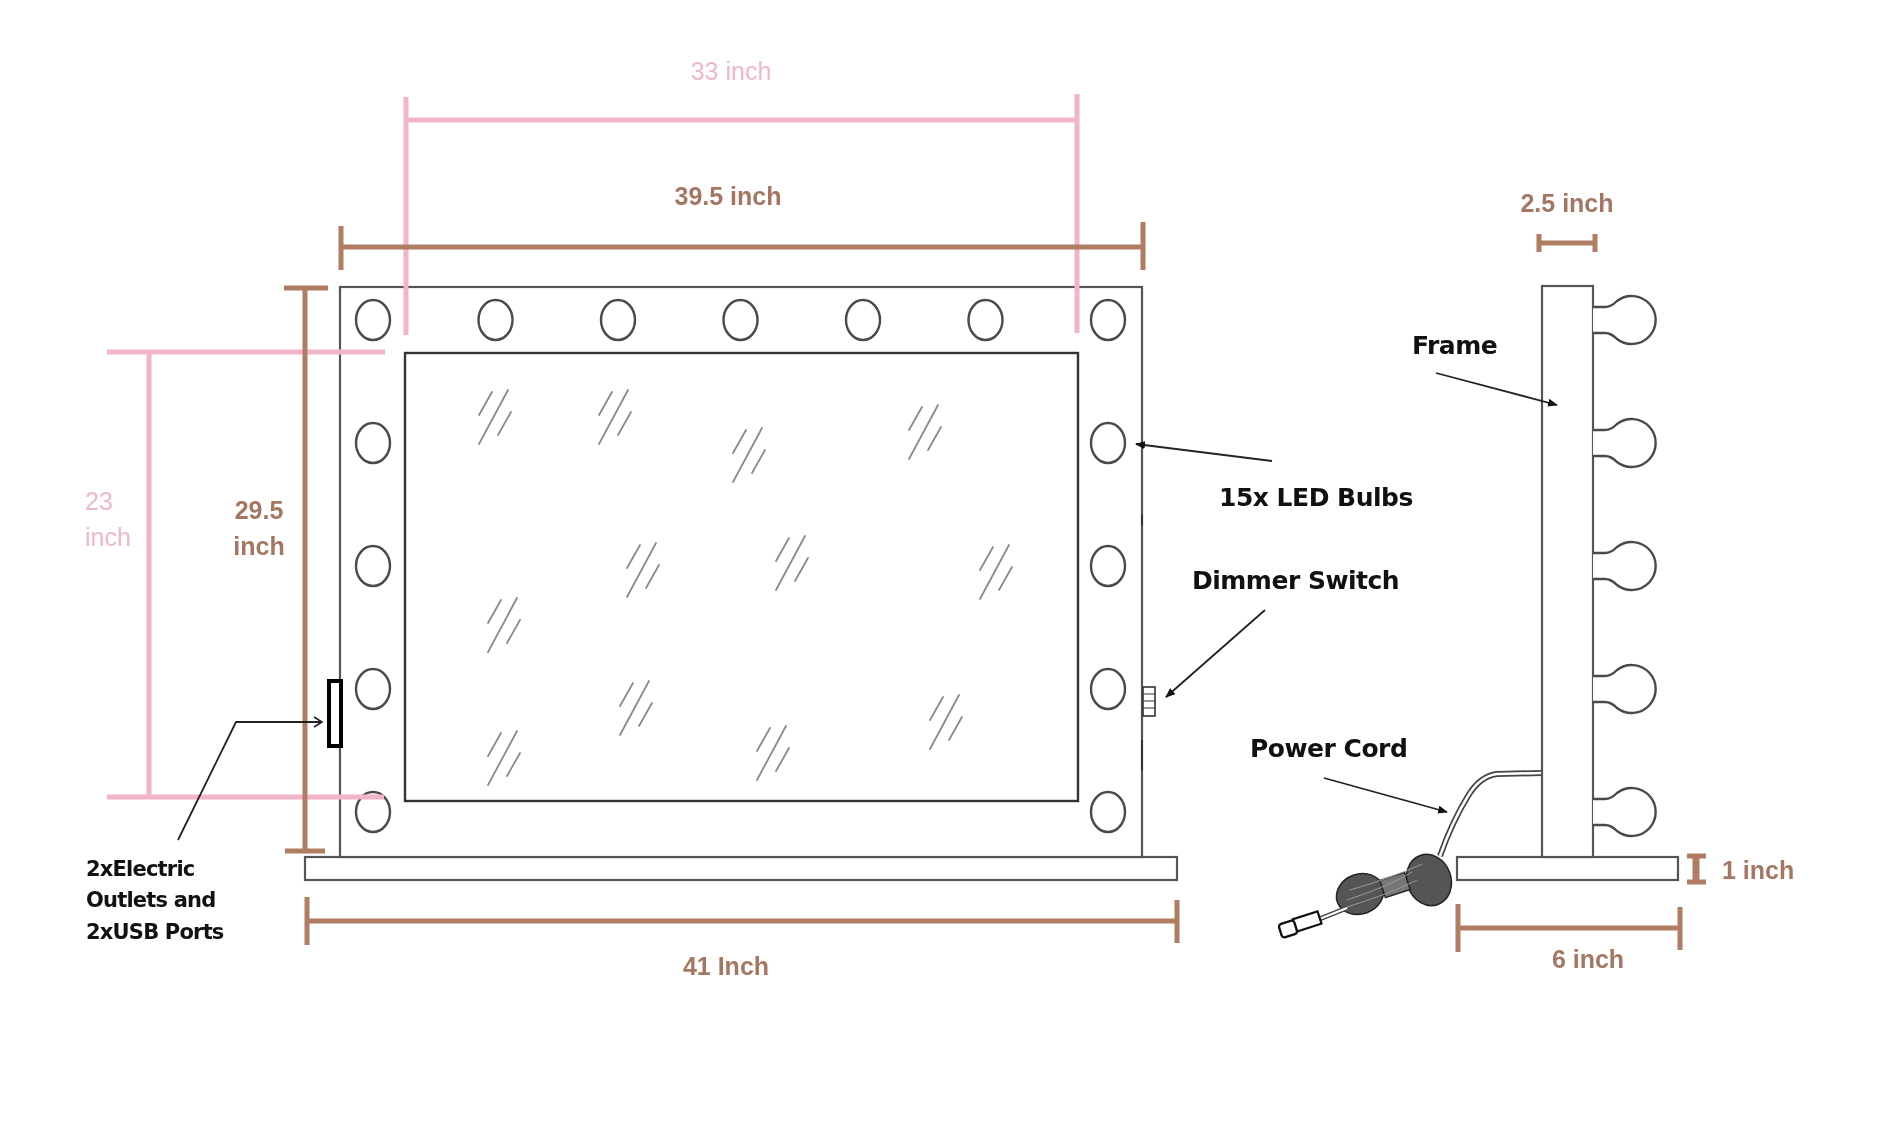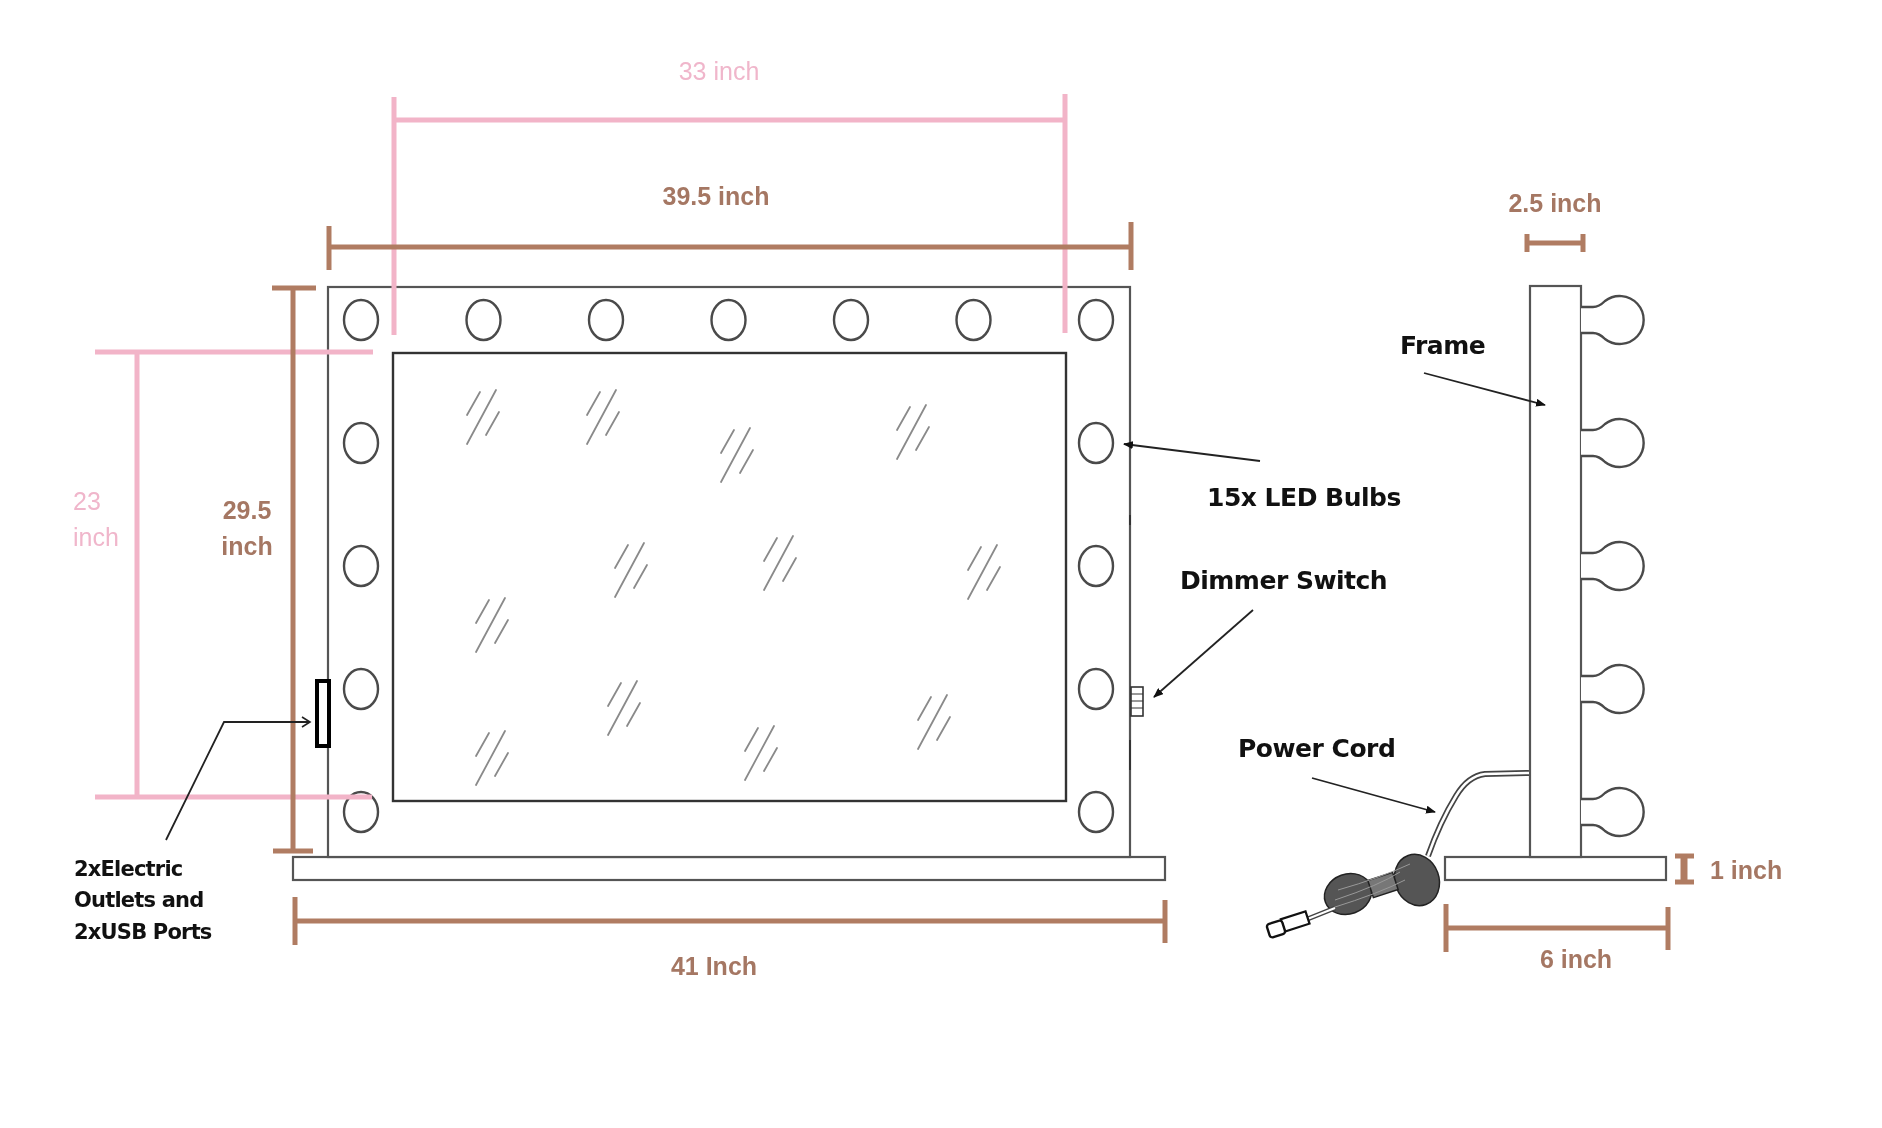--- a/index.html
+++ b/index.html
@@ -1,17 +1,17 @@
 <!DOCTYPE html>
 <html><head>
 <meta charset="utf-8">
 <style>
   html, body { margin: 0; padding: 0; background: #ffffff; }
   body { width: 1882px; height: 1128px; overflow: hidden; }
-  #stage { position: absolute; left: 0; top: 0; width: 1668px; height: 1128px; }
+  #stage { position: absolute; left: 12px; top: 0; width: 1668px; height: 1128px; }
   svg { display: block; }
   .dim-brown { stroke: #b07c62; stroke-width: 5; fill: none; }
   .dim-pink { stroke: #f2b4c8; stroke-width: 5; fill: none; }
   .outline { stroke: #555555; stroke-width: 2.2; fill: #ffffff; }
   .outline-dark { stroke: #333333; stroke-width: 2.4; fill: #ffffff; }
   .bulb { stroke: #4a4a4a; stroke-width: 2.4; fill: #ffffff; }
   .glare { stroke: #8a8a8a; stroke-width: 1.8; fill: none; stroke-linecap: round; }
   .leader { stroke: #222222; stroke-width: 1.8; fill: none; }
   .lbl-brown { fill: #a57763; font-family: "Liberation Sans", sans-serif; font-size: 25px; font-weight: bold; }
   .lbl-pink { fill: #f0b6cb; font-family: "Liberation Sans", sans-serif; font-size: 25px; }

